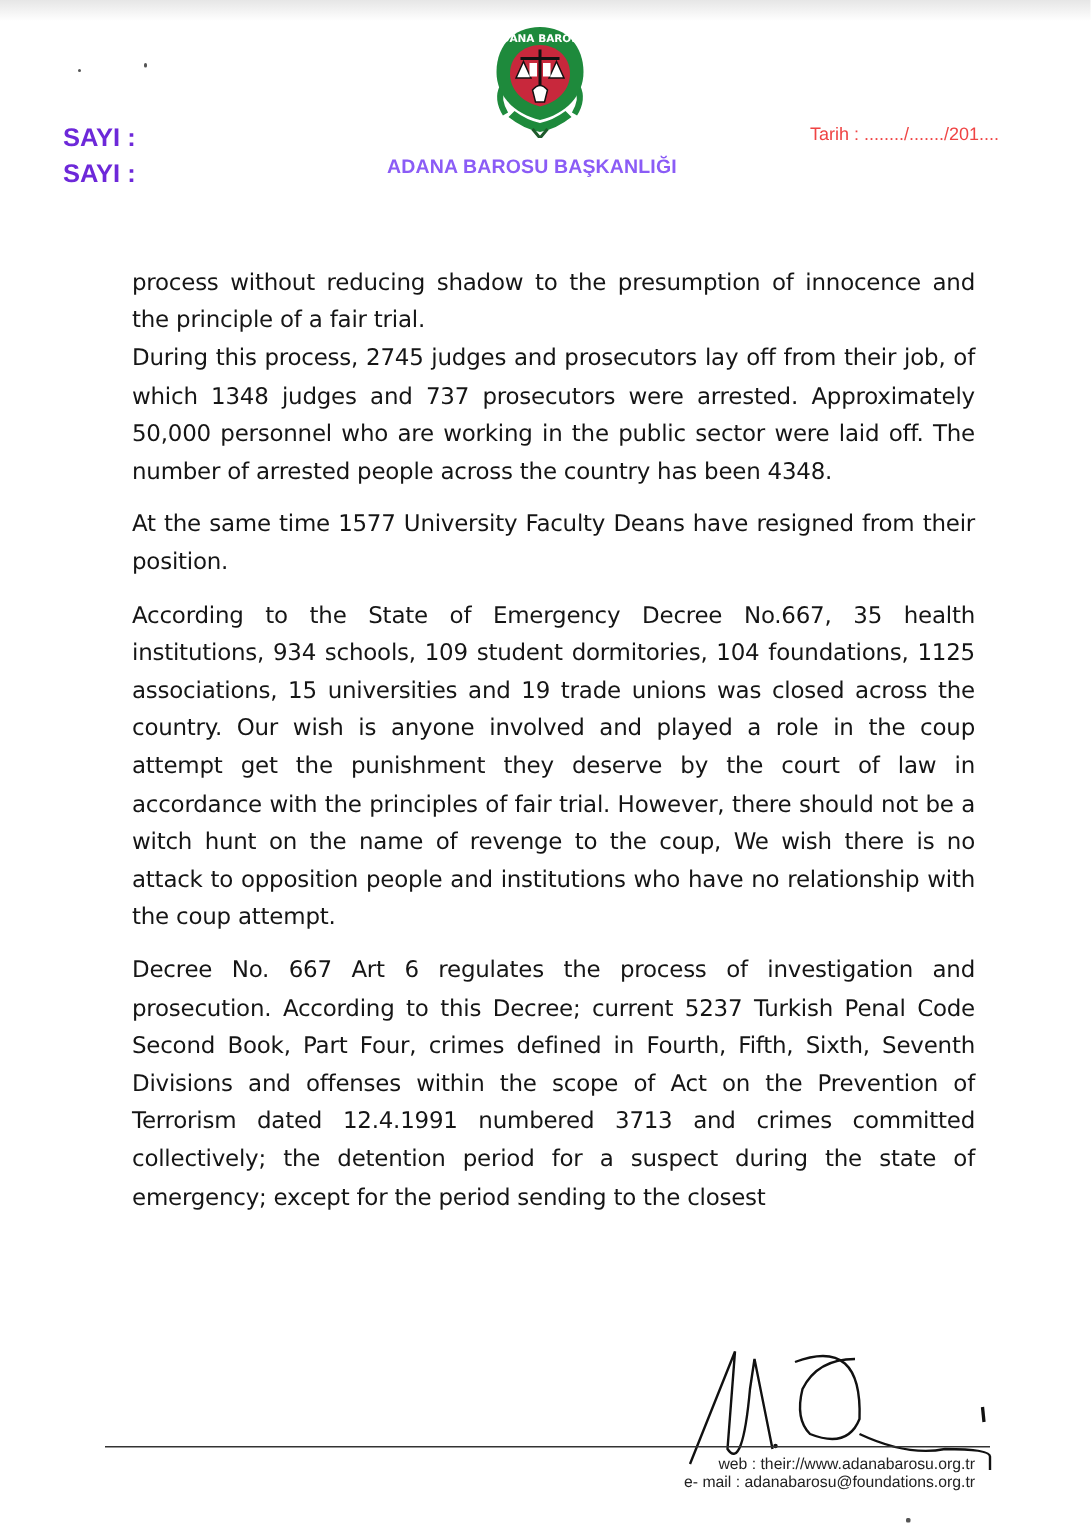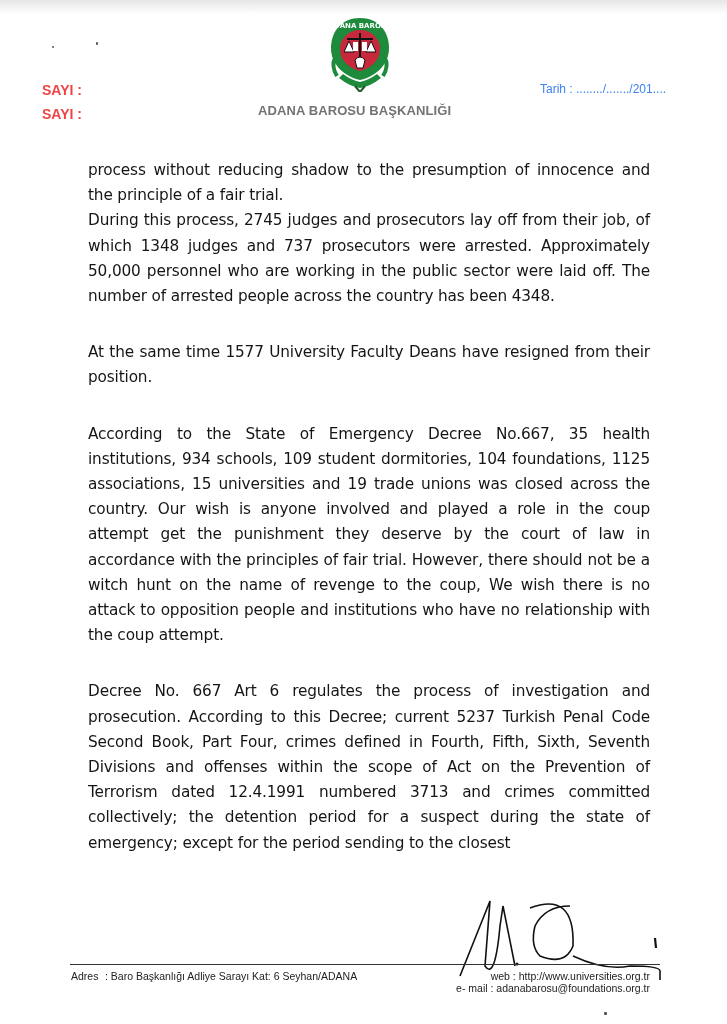--- a/index.html
+++ b/index.html
@@ -6,30 +6,30 @@
   body {
     width: 727px; height: 1024px; background: #ffffff; position: relative; overflow: hidden;
     font-family: "Liberation Sans", sans-serif; color: #1a1a1a;
   }
   .scan-shade {
     position: absolute; left: 0; top: 0; width: 727px; height: 14px;
     background: linear-gradient(to bottom, #e6e6e6, #ffffff);
   }
   .specks span { position: absolute; width: 2px; height: 2px; background: #555; border-radius: 1px; }
   .logo { position: absolute; left: 325px; top: 16px; width: 70px; height: 76px; }
-  .hdr-label { position: absolute; font-size: 14px; font-weight: bold; color: #ef4444; }
-  .hdr-title { position: absolute; left: 258px; top: 103px; font-size: 13px; font-weight: bold; color: #737373; letter-spacing: 0.1px; }
-  .hdr-date { position: absolute; left: 540px; top: 82px; font-size: 12px; color: #3b82f6; }
+  .hdr-label { position: absolute; font-size: 17px; font-weight: bold; color: #6d28d9; }
+  .hdr-title { position: absolute; left: 258px; top: 103px; font-size: 13px; font-weight: bold; color: #8b5cf6; letter-spacing: 0.1px; }
+  .hdr-date { position: absolute; left: 540px; top: 82px; font-size: 12px; color: #ef4444; }
   .body {
-    position: absolute; left: 88px; top: 158px; width: 562px;
+    position: absolute; left: 88px; top: 176px; width: 562px;
     font-family: "DejaVu Sans", sans-serif; font-size: 15.3px; line-height: 25.2px;
     color: #151515; text-align: justify; letter-spacing: -0.15px;
   }
   .body p { margin: 0; }
-  .body p.gap { margin-top: 31px; }
+  .body p.gap { margin-top: 10px; }
   .footer-rule { position: absolute; left: 70px; top: 964px; width: 590px; height: 1px; background: #333; }
   .foot { position: absolute; font-size: 10.5px; line-height: 11.8px; color: #222; }
   .foot-left { left: 71px; top: 971px; }
   .foot-row { display: flex; white-space: nowrap; }
   .foot-key { width: 34px; }
   .foot-gsm { margin-left: 46px; }
   .foot-right { left: 400px; top: 971px; width: 250px; text-align: right; }
   .signature { position: absolute; left: 455px; top: 896px; width: 230px; height: 90px; pointer-events: none; }
 </style>
 </head>
@@ -75,21 +75,17 @@
 <svg class="signature" viewBox="0 0 230 90">
   <path d="M5 80 L35 5 L30 70 Q40 85 45 30 L48 10 L60 70" stroke="#111" stroke-width="1.6" fill="none"></path>
   <path d="M75 12 Q120 -5 118 50 Q110 70 85 60 Q75 50 80 30 Q90 10 115 10" stroke="#111" stroke-width="1.6" fill="none"></path>
   <path d="M118 60 Q150 75 175 70 Q205 70 205 75 L205 84" stroke="#111" stroke-width="1.6" fill="none"></path>
   <path d="M200 42 L201 52" stroke="#111" stroke-width="2.2" fill="none"></path>
   <circle cx="62" cy="68" r="1.5" fill="#111"></circle>
 </svg>
 
 <div class="footer-rule"></div>
 <div class="foot foot-left">
-  <div class="foot-row">
-    <span class="foot-key">Adres</span>
-    <span>: Baro Başkanlığı Adliye Sarayı Kat: 6 Seyhan/ADANA</span>
-  </div>
 </div>
 <div class="foot foot-right">
-  <div>web : http://www.universities.org.tr</div>
+  <div>web : their://www.adanabarosu.org.tr</div>
   <div>e- mail : adanabarosu@foundations.org.tr</div>
 </div>
 
 </body></html>

